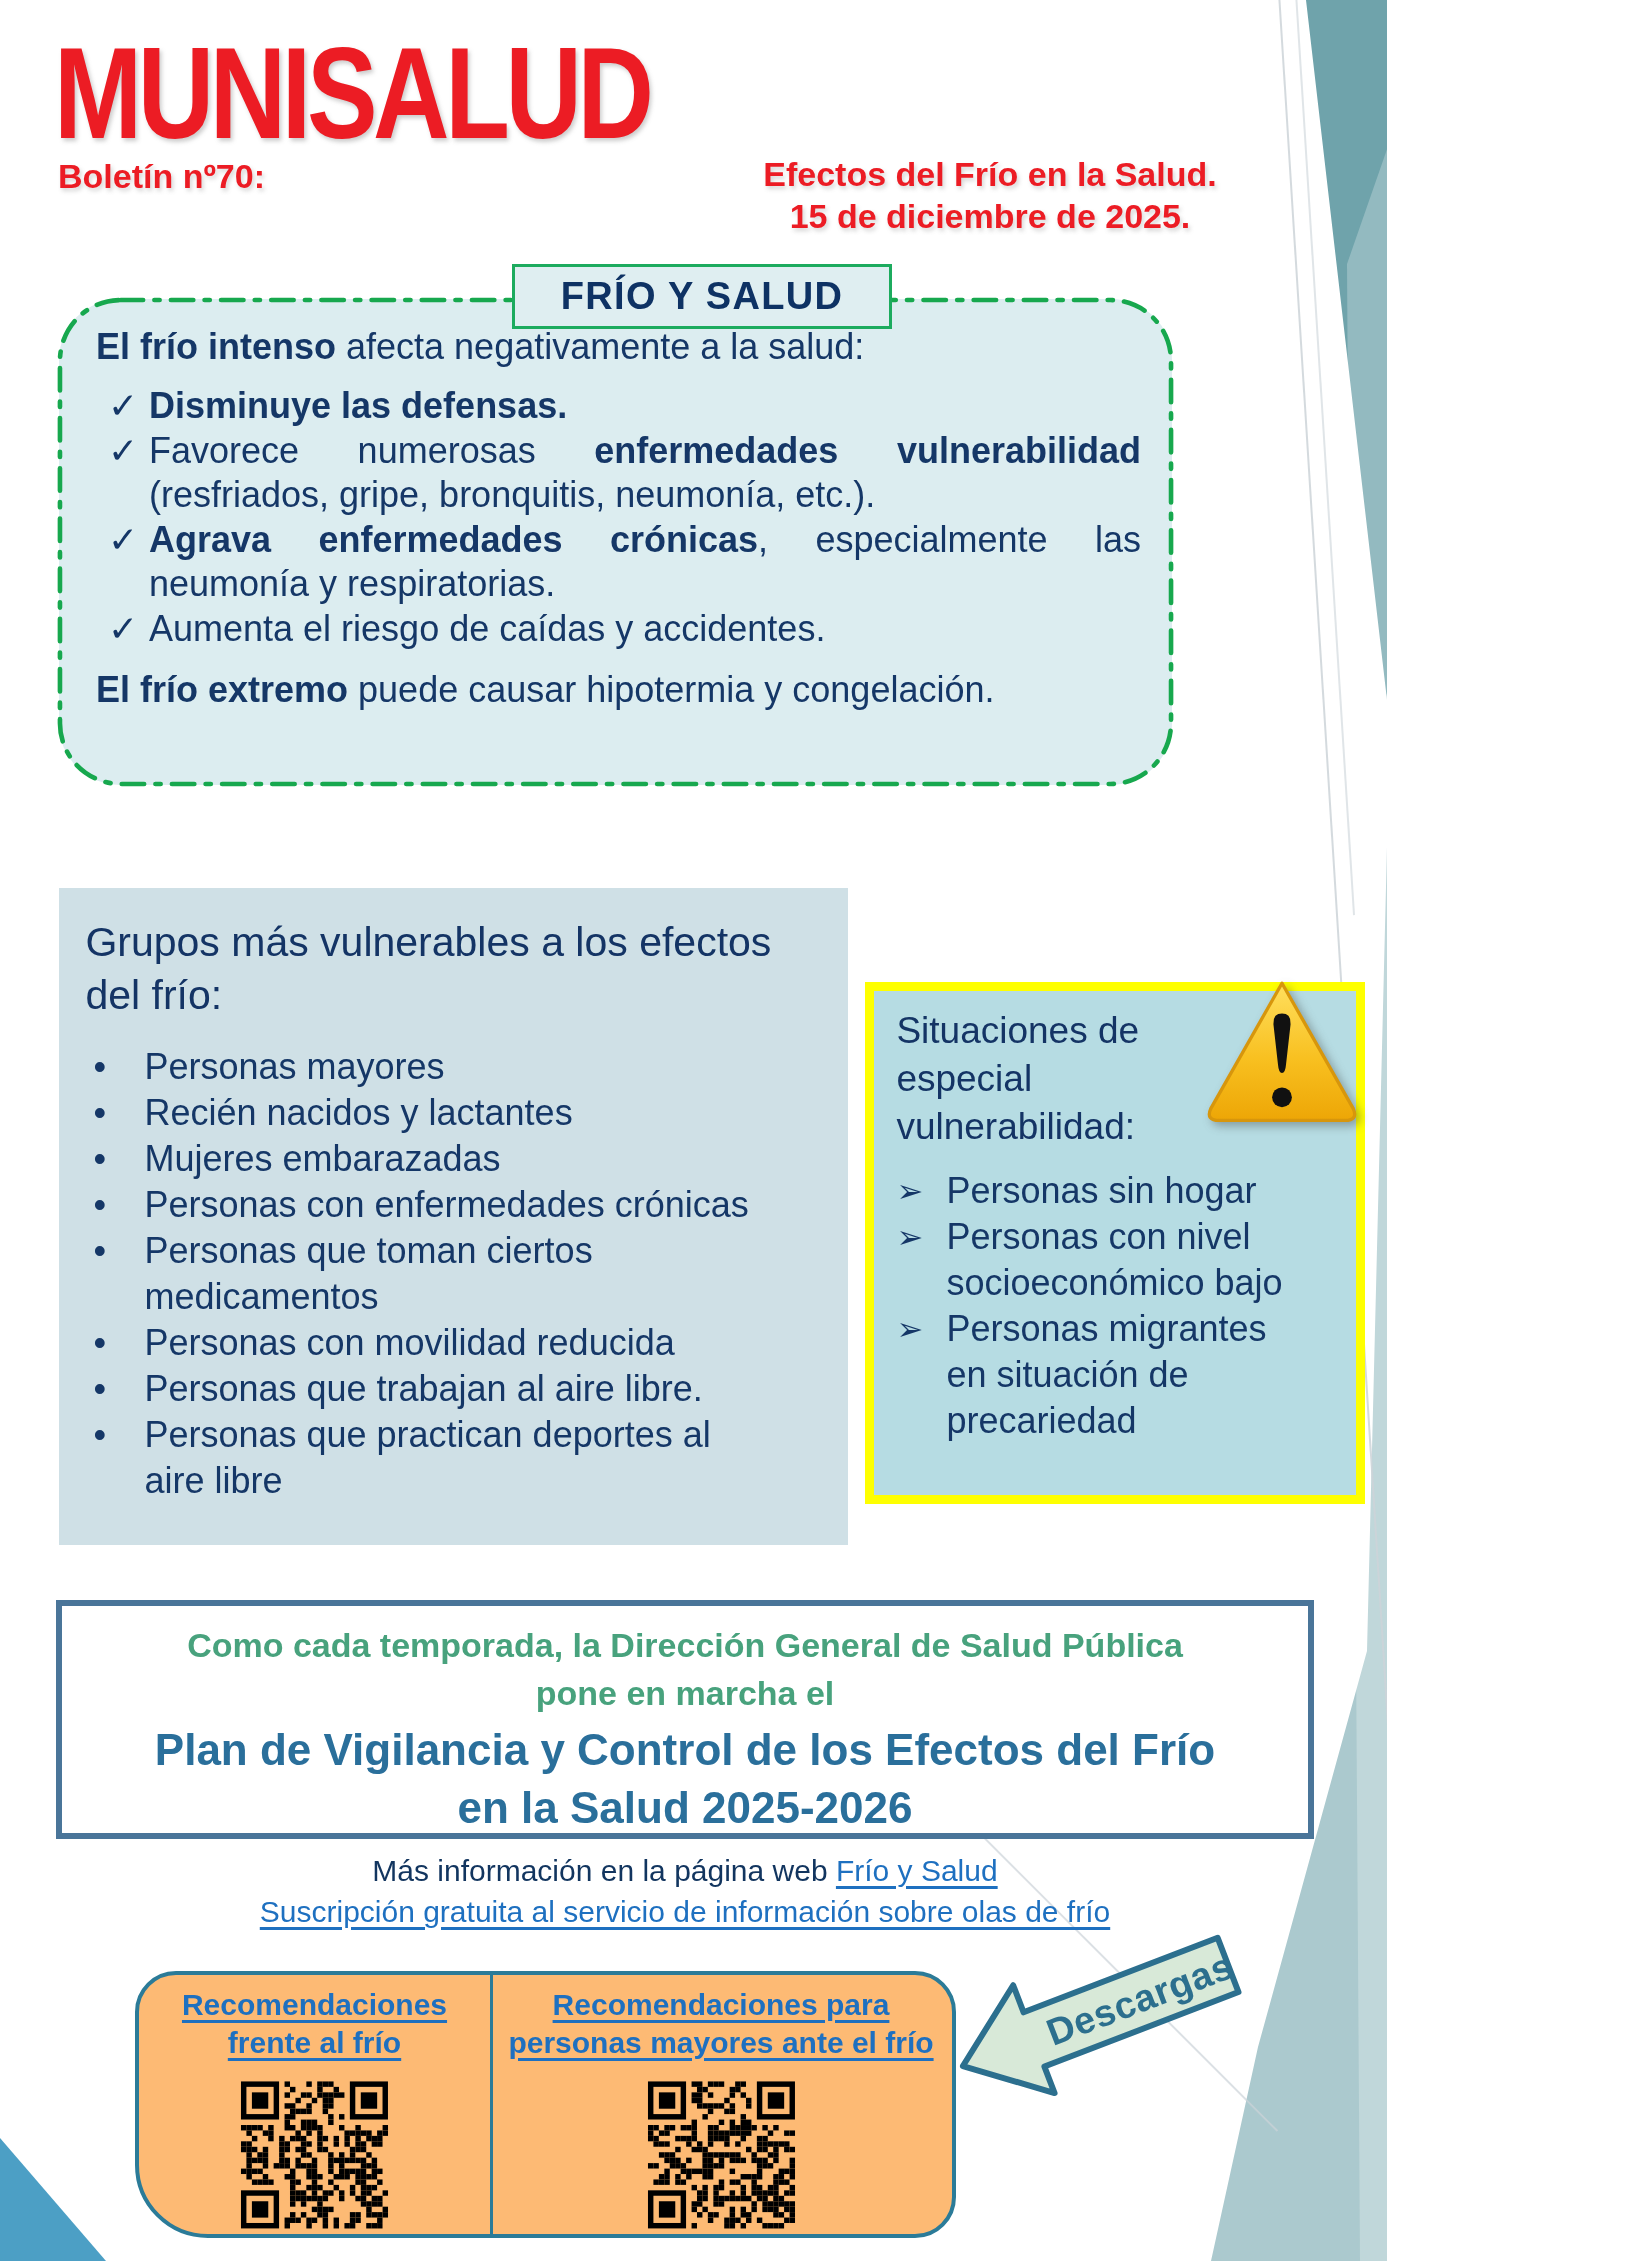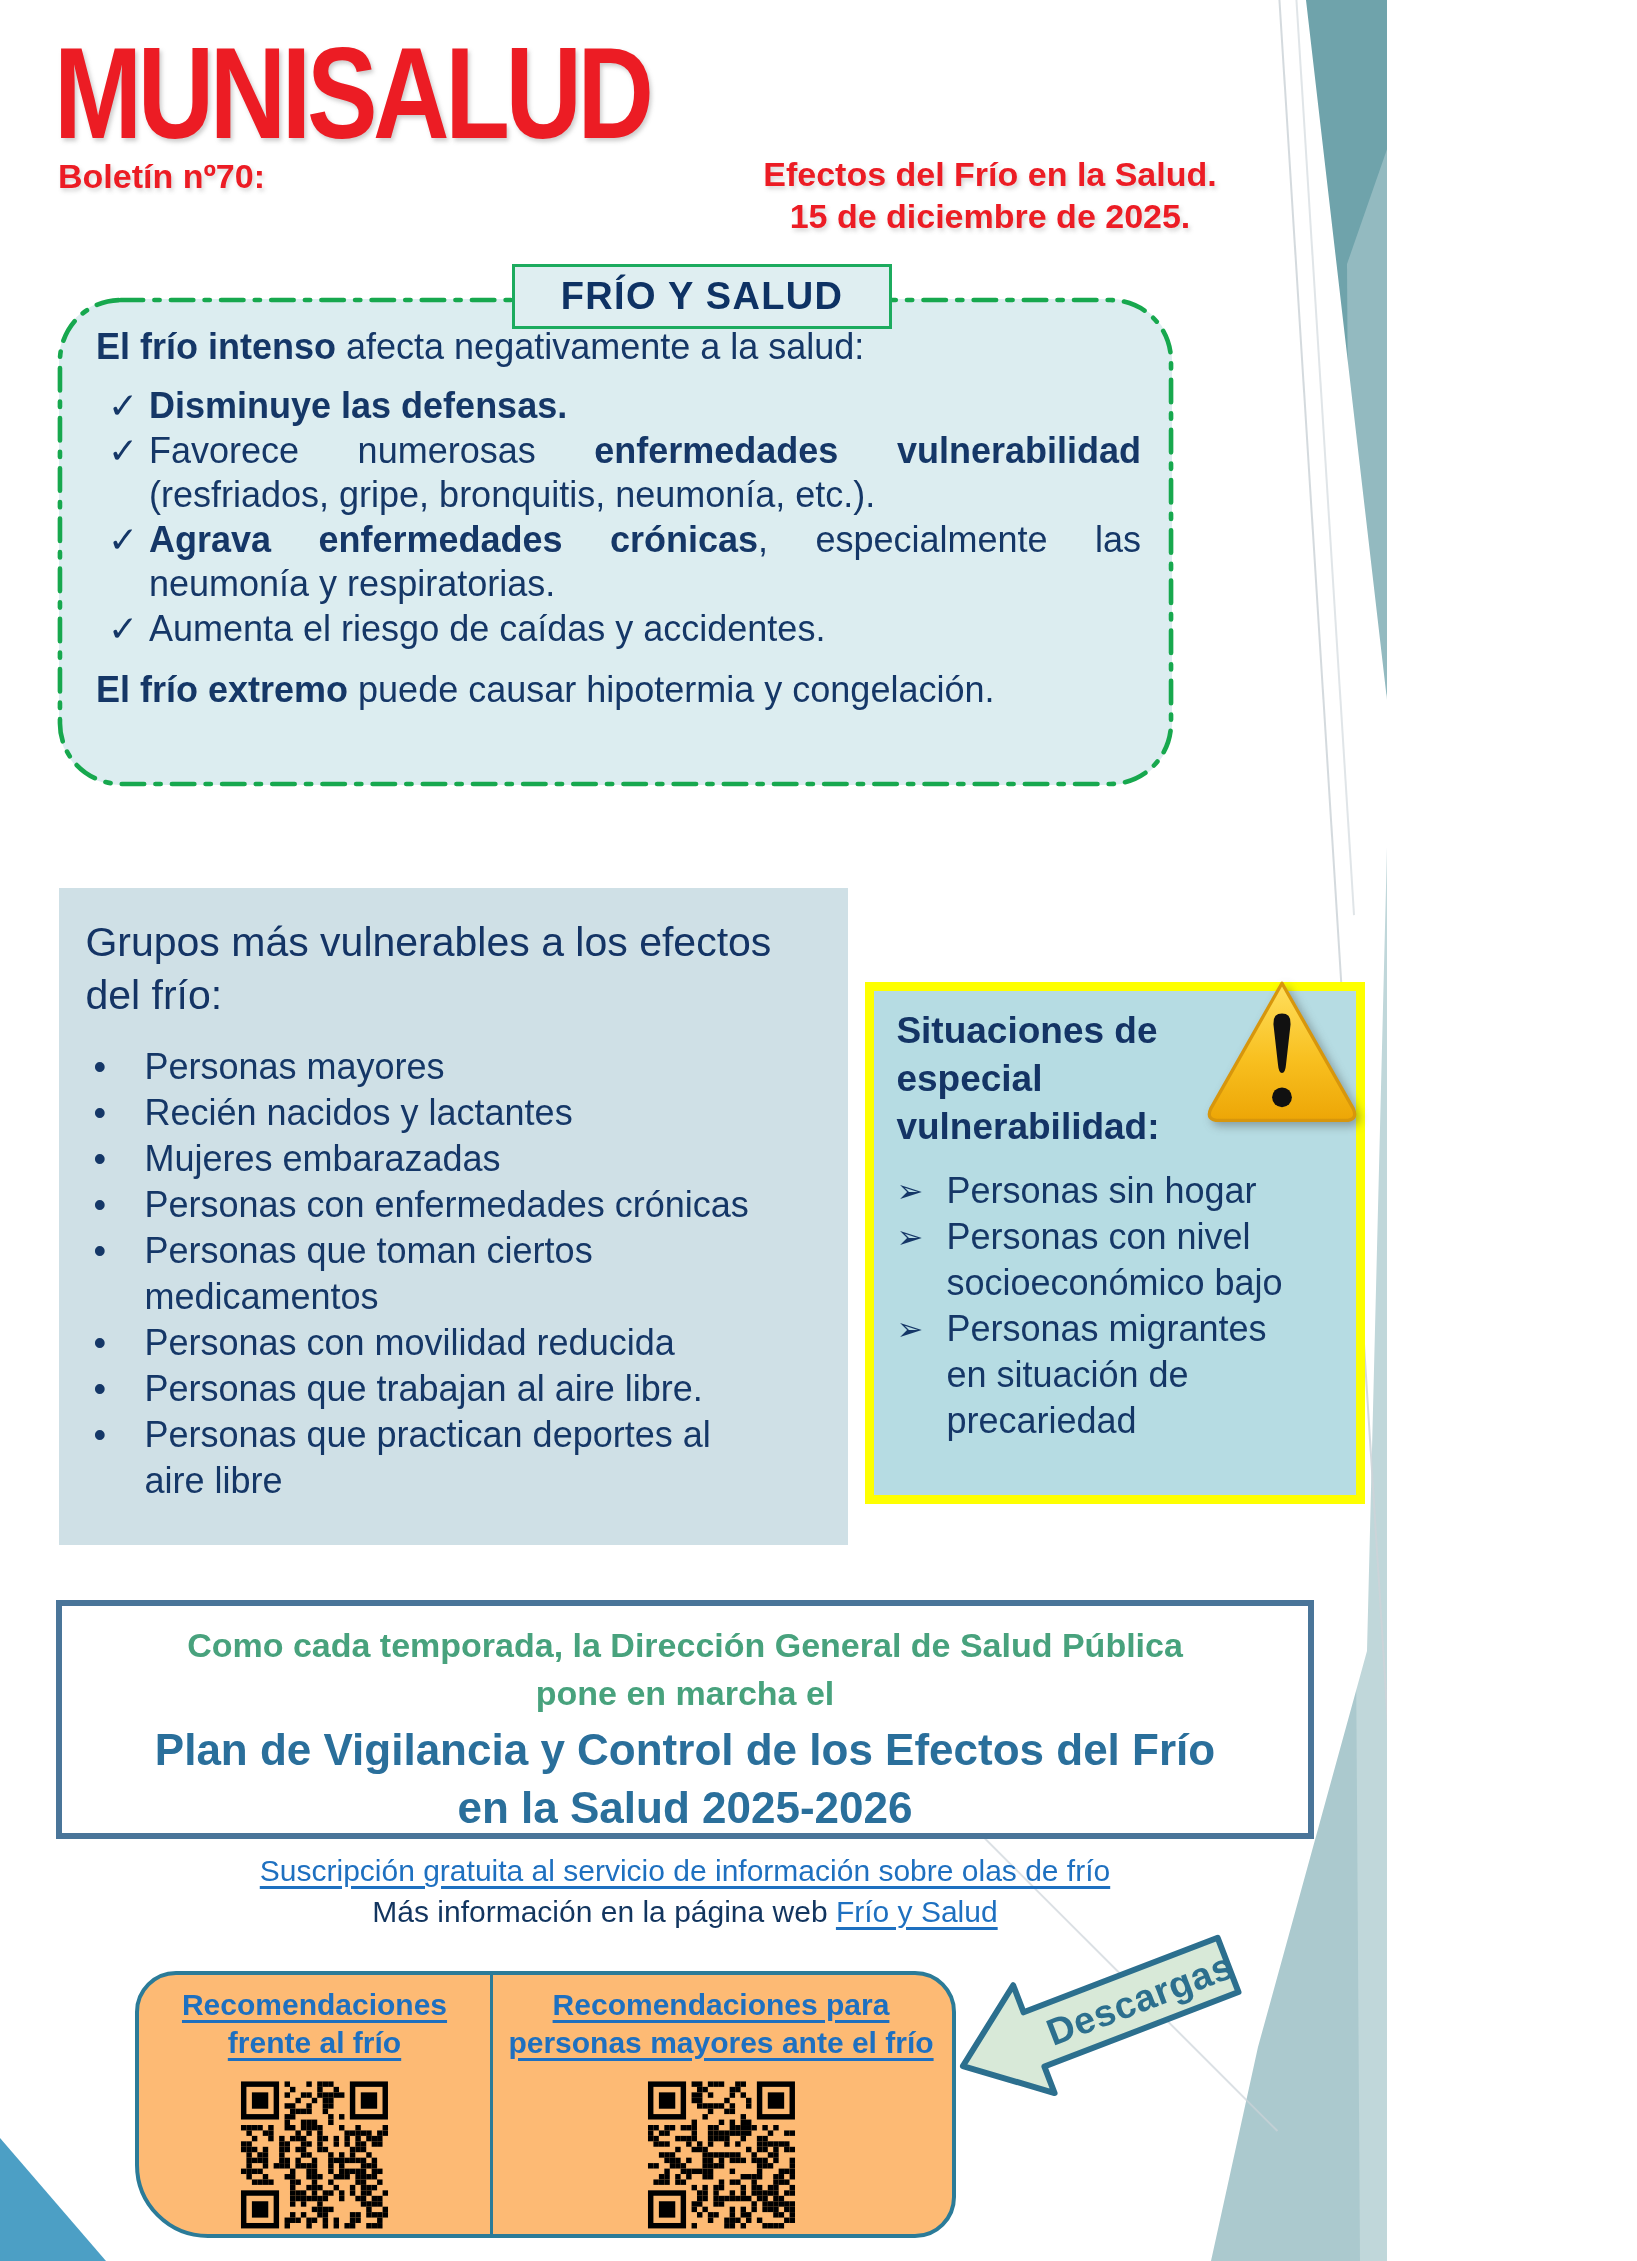--- a/index.html
+++ b/index.html
@@ -67,21 +67,21 @@
   .groups-box li{display:flex;font-size:36px;line-height:46px;color:#153767;}
   .groups-box li::before{content:"•";flex:0 0 51px;padding-left:8px;}
   .groups-box li .li-txt{flex:1;}
   .w770{max-width:508px;}
   .w945{max-width:624px;}
   
   .situations-box{position:absolute;left:865px;top:982px;width:500px;height:522px;z-index:2;
     background:#b6dce3;border:9.2px solid #feff00;padding:16px 18.5px 0 22.4px;}
   .warn-wrap{float:right;width:164px;height:157px;margin:-33px -26.4px 4px 4px;
     filter:drop-shadow(4.6px 4.6px 4.6px rgba(60,60,60,0.4));}
-  .situations-title{font-size:37px;line-height:48px;font-weight:700;color:#143465;margin-bottom:17px;}
+  .situations-title{font-size:37px;line-height:48px;font-weight:400;color:#143465;margin-bottom:17px;}
   .situations-box li{display:flex;font-size:36px;line-height:46px;color:#153767;clear:none;}
   .situations-box li::before{content:"➢";flex:0 0 50px;font-size:32px;}
   .situations-box li .li-txt{flex:1;}
   .w520{max-width:343px;}
   
   .plan-box{position:absolute;left:56px;top:1600px;width:1258px;height:239px;background:#ffffff;
     border:6px solid #4a7599;text-align:center;padding-top:14.5px;z-index:1;}
   .plan-intro{font-size:34px;line-height:48px;font-weight:700;color:#48a27d;}
   .plan-title{font-size:44px;line-height:58px;font-weight:700;color:#2a6f9b;margin-top:4px;}
   
@@ -240,22 +240,22 @@
       <div>Como cada temporada, la Dirección General de Salud Pública</div>
       <div>pone en marcha el</div>
     </div>
     <div class="plan-title">
       <div>Plan de Vigilancia y Control de los Efectos del Frío</div>
       <div>en la Salud 2025-2026</div>
     </div>
   </div>
 
   <div class="links">
+    <div><span>Más información en la página web </span><a>Frío y Salud</a></div>
     <div><a>Suscripción gratuita al servicio de información sobre olas de frío</a></div>
-    <div><span>Más información en la página web </span><a>Frío y Salud</a></div>
   </div>
 
   <div class="qr-box">
     <div class="qr-col left">
       <div class="qr-link">
         <div>Recomendaciones</div>
         <div>frente al frío</div>
       </div>
       <svg class="qr-img" width="165" height="165" viewBox="0 0 250 250">
           <g fill="#000">

